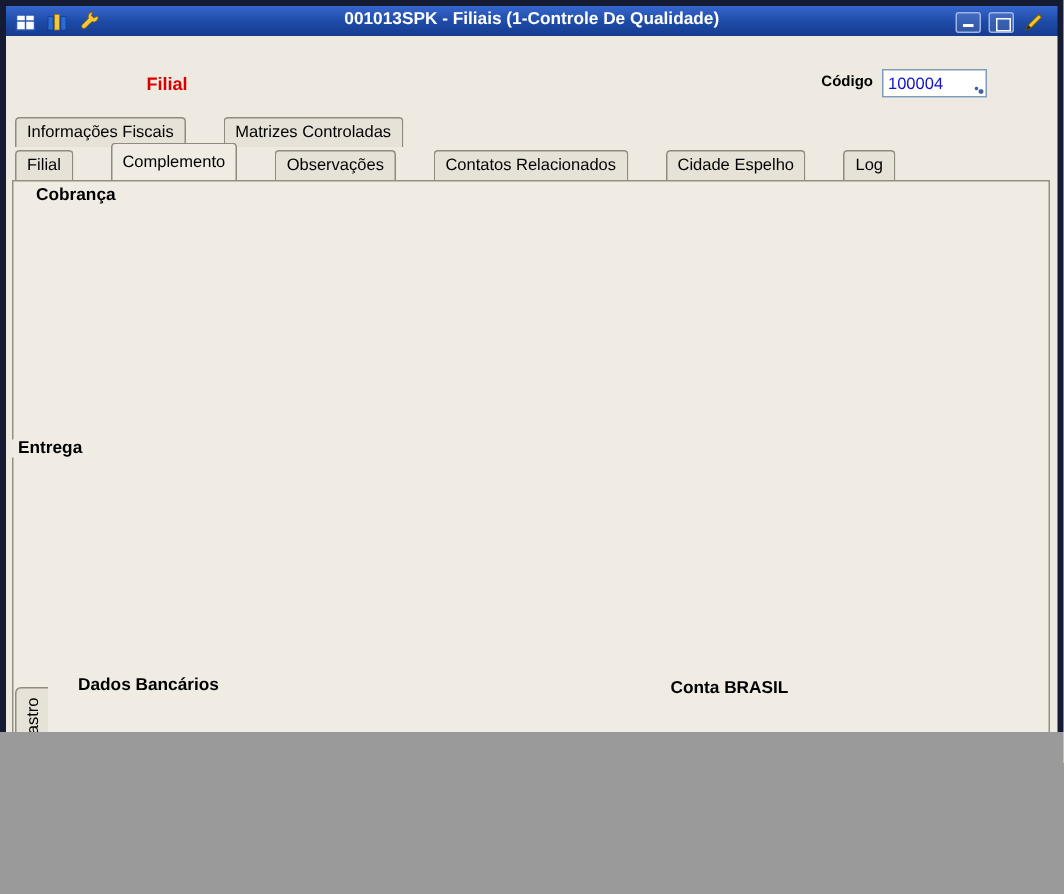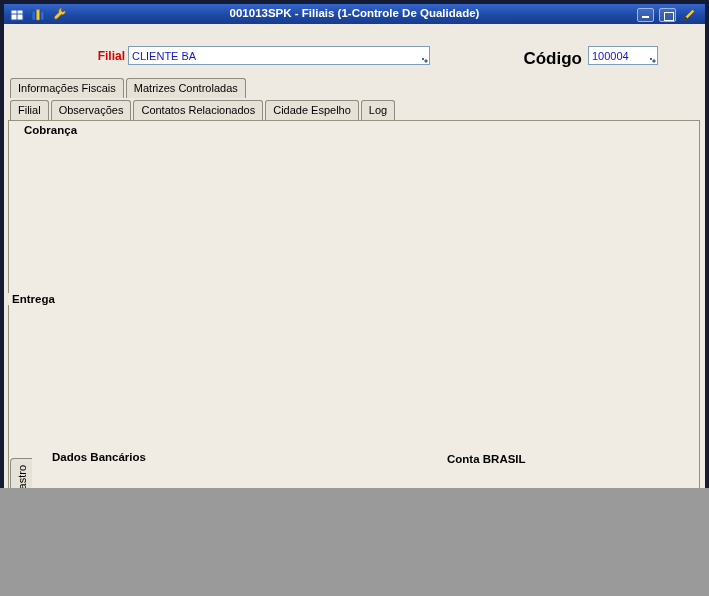--- a/index.html
+++ b/index.html
@@ -29,21 +29,21 @@
       radial-gradient(circle at right 6px bottom 5px, #43639c 0 0.9px, transparent 1.5px);
     background-repeat:no-repeat; }
   .fld.ro { background-color:#d9d9d9; color:#1a1a5e; }
   .fld.bankname { background-color:#e9e6dc; color:#111; }
 
   .grp { position:absolute; border:1px solid #c6c2b4; }
   .grp-title { position:absolute; font-weight:bold; font-size:11.5px; color:#000;
     background:#f0ece3; padding:0 4px; z-index:3; white-space:nowrap; }
 
   
-  .tabstrip { position:absolute; display:flex; align-items:flex-end; z-index:4; }
+  .tabstrip { position:absolute; display:flex; align-items:flex-end; z-index:4;gap:23px; }
   .tab { height:20px; padding:3px 7px 0 7px; border:1px solid #8f8b80; border-bottom:none;
     border-radius:3px 3px 0 0; background:#e6e2d7; font-size:11px; margin-right:2px;
     white-space:nowrap; color:#000; cursor:default; }
   .tab.active { background:#f0ece3; height:25px; margin-top:-5px; padding-top:6px; position:relative; z-index:6; }
 
   .panel { position:absolute; left:8px; top:120px; width:692px; height:461px;
     background:#f0ece3; border:1px solid #95917f; z-index:1; }
 
   
   .vtab { position:absolute; left:10px; width:22px; background:#e6e2d7; border:1px solid #8f8b80;
@@ -89,31 +89,31 @@
       <svg width="16" height="16" viewBox="0 0 16 16">
         <path d="M3 13 L4.5 9.5 L11.5 2.5 L13.5 4.5 L6.5 11.5 Z" fill="#f3c73a" stroke="#6b5a10" stroke-width="0.8"></path>
         <path d="M3 13 L4.5 9.5 L6.5 11.5 Z" fill="#3a2f08"></path>
       </svg>
     </div>
   </div>
 
   <div class="body-area"></div>
 
   <span class="lbl" style="left:70px; top:49px; width:55px; color:#d80000; font-weight:bold; font-size:12px;">Filial</span>
-  <input class="fld lookup" style="left: 128px; top: 46px; width: 302px; height: 19px;" value="CLIENTE BA">
-  <span class="lbl" style="left:522px; top:49px; width:60px; font-weight:bold; font-size:17px;">Código</span>
+  <span class="lbl" style="left:522px; top:49px; width:60px; font-weight:bold; font-size:10px;">Código</span>
   <input class="fld lookup" style="left: 588px; top: 46px; width: 70px; height: 19px;" value="100004">
 
   <div class="tabstrip" style="left:10px; top:78px; height:20px;">
     <div class="tab">Informações Fiscais</div>
     <div class="tab">Matrizes Controladas</div>
   </div>
 
   <div class="tabstrip" style="left:10px; top:100px; height:20px;">
     <div class="tab">Filial</div>
+    <div class="tab active">Complemento</div>
     <div class="tab">Observações</div>
     <div class="tab">Contatos Relacionados</div>
     <div class="tab">Cidade Espelho</div>
     <div class="tab">Log</div>
   </div>
 
   <div class="panel"></div>
 
   <div class="grp" style="left:14px; top:131px; width:680px; height:156px;"></div>
   <span class="grp-title" style="left:20px; top:124px;">Cobrança</span>

